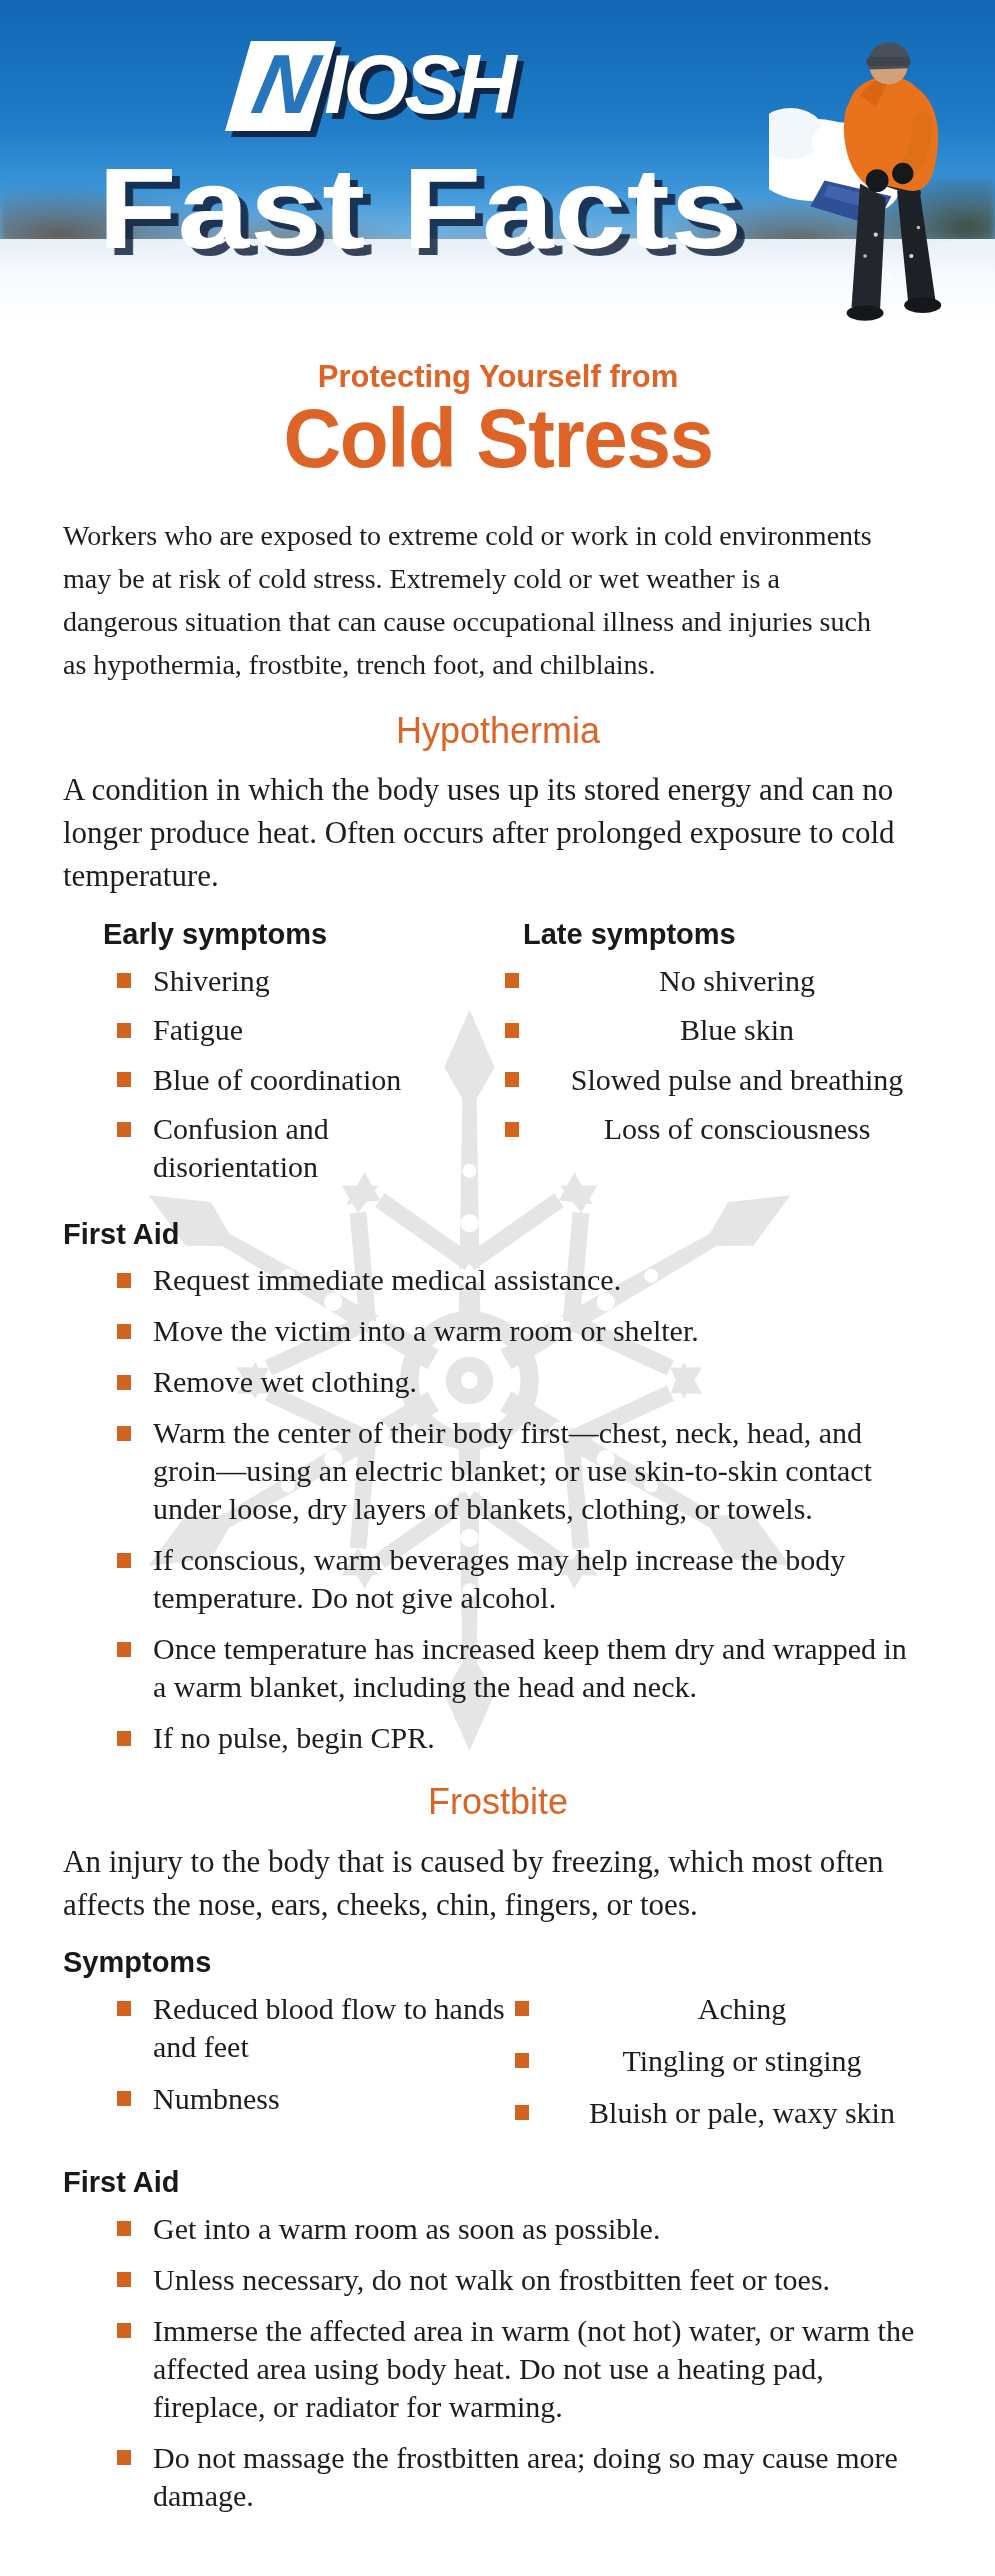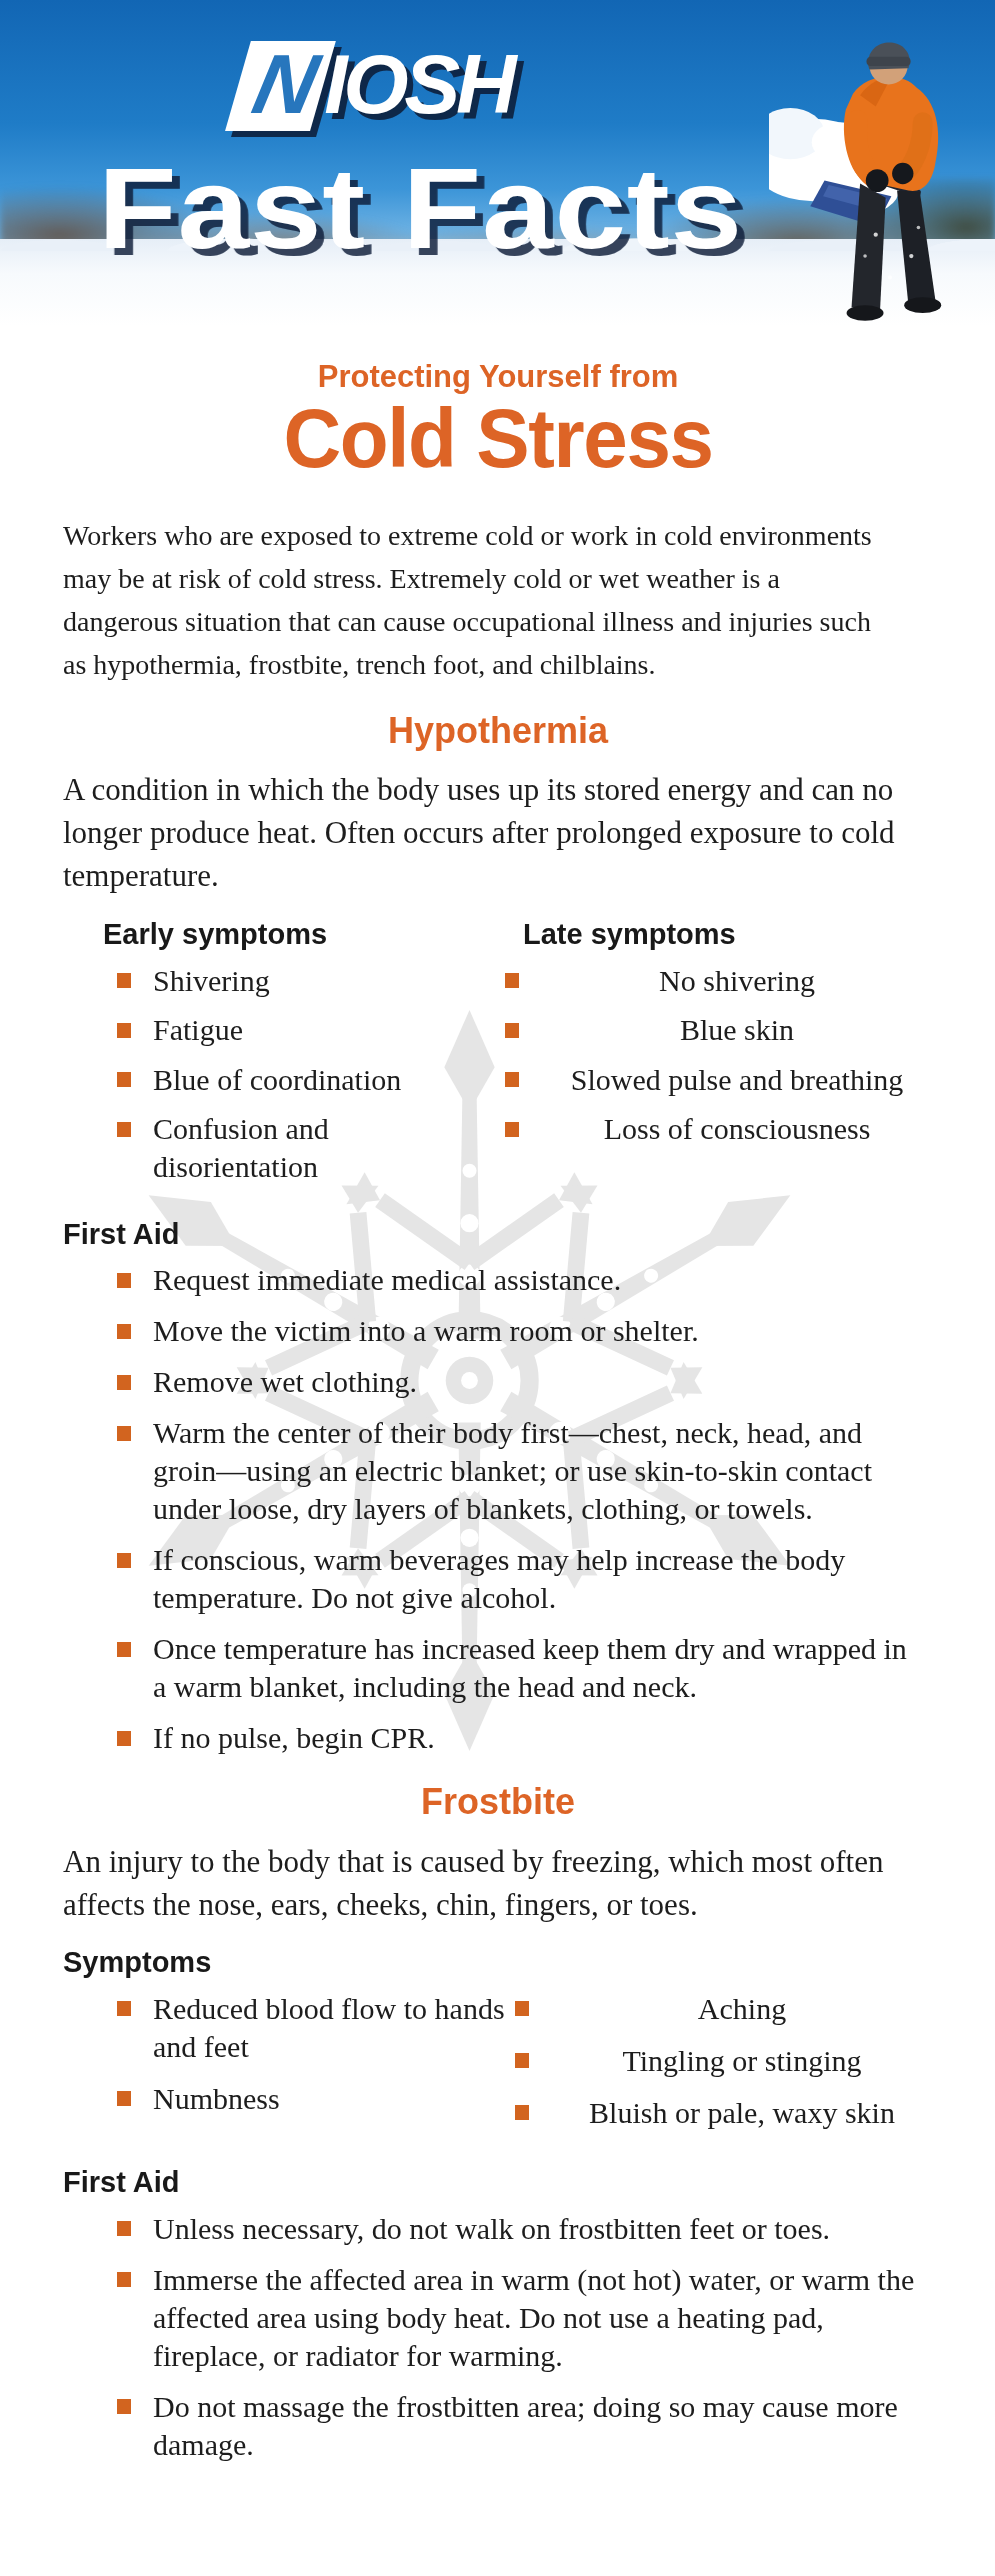--- a/index.html
+++ b/index.html
@@ -56,21 +56,21 @@
 
   
   main{position:relative;z-index:1;padding:0 63px;}
   .kicker{margin-top:34px;text-align:center;color:var(--orange);
     font-family:"Liberation Sans",sans-serif;font-weight:bold;font-size:31px;line-height:1.08;}
   h1{margin:7.1px 0 0;text-align:center;color:var(--orange);line-height:1.0;
     font-family:"Liberation Sans",sans-serif;font-weight:bold;font-size:80px;letter-spacing:-1.4px;}
   h1 .squeeze{display:inline-block;transform:scaleY(1.04);transform-origin:bottom;}
   .lede{margin:33px 0 0;max-width:825px;font-size:28px;line-height:43px;}
   h2{margin:26px 0 0;text-align:center;color:var(--orange);line-height:1.05;
-    font-family:"Liberation Sans",sans-serif;font-weight:bold;font-size:36px;}
+    font-family:"Liberation Sans",sans-serif;font-weight:normal;font-size:36px;}
   .desc{margin:18.5px 0 0;max-width:843px;font-size:31px;line-height:43px;}
   h3{margin:20px 0 0;color:#191919;line-height:1.12;
     font-family:"Liberation Sans",sans-serif;font-weight:bold;font-size:29px;}
 
   ul{list-style:none;margin:0;padding:0;}
   li{position:relative;padding-left:40px;font-size:30px;line-height:38px;margin-bottom:11.4px;}
   li::before{content:"";position:absolute;left:4.3px;top:11.4px;width:13.5px;height:15px;background:#d2641f;}
 
   .sym-heads{display:flex;margin-top:21.3px;}
   .sym-heads h3{margin:0;}
@@ -211,20 +211,21 @@
       </ul>
       <ul class="col-2">
         <li>Aching</li>
         <li>Tingling or stinging</li>
         <li>Bluish or pale, waxy skin</li>
       </ul>
     </div>
 
     <h3>First Aid</h3>
     <ul class="fa-list">
+      <li>Get into a warm room as soon as possible.</li>
       <li>Unless necessary, do not walk on frostbitten feet or toes.</li>
       <li>Immerse the affected area in warm (not hot) water, or warm the affected area using body heat. Do not use a heating pad, fireplace, or radiator for warming.</li>
       <li>Do not massage the frostbitten area; doing so may cause more damage.</li>
     </ul>
 
   </main>
 </div>
 
 
 </body></html>

